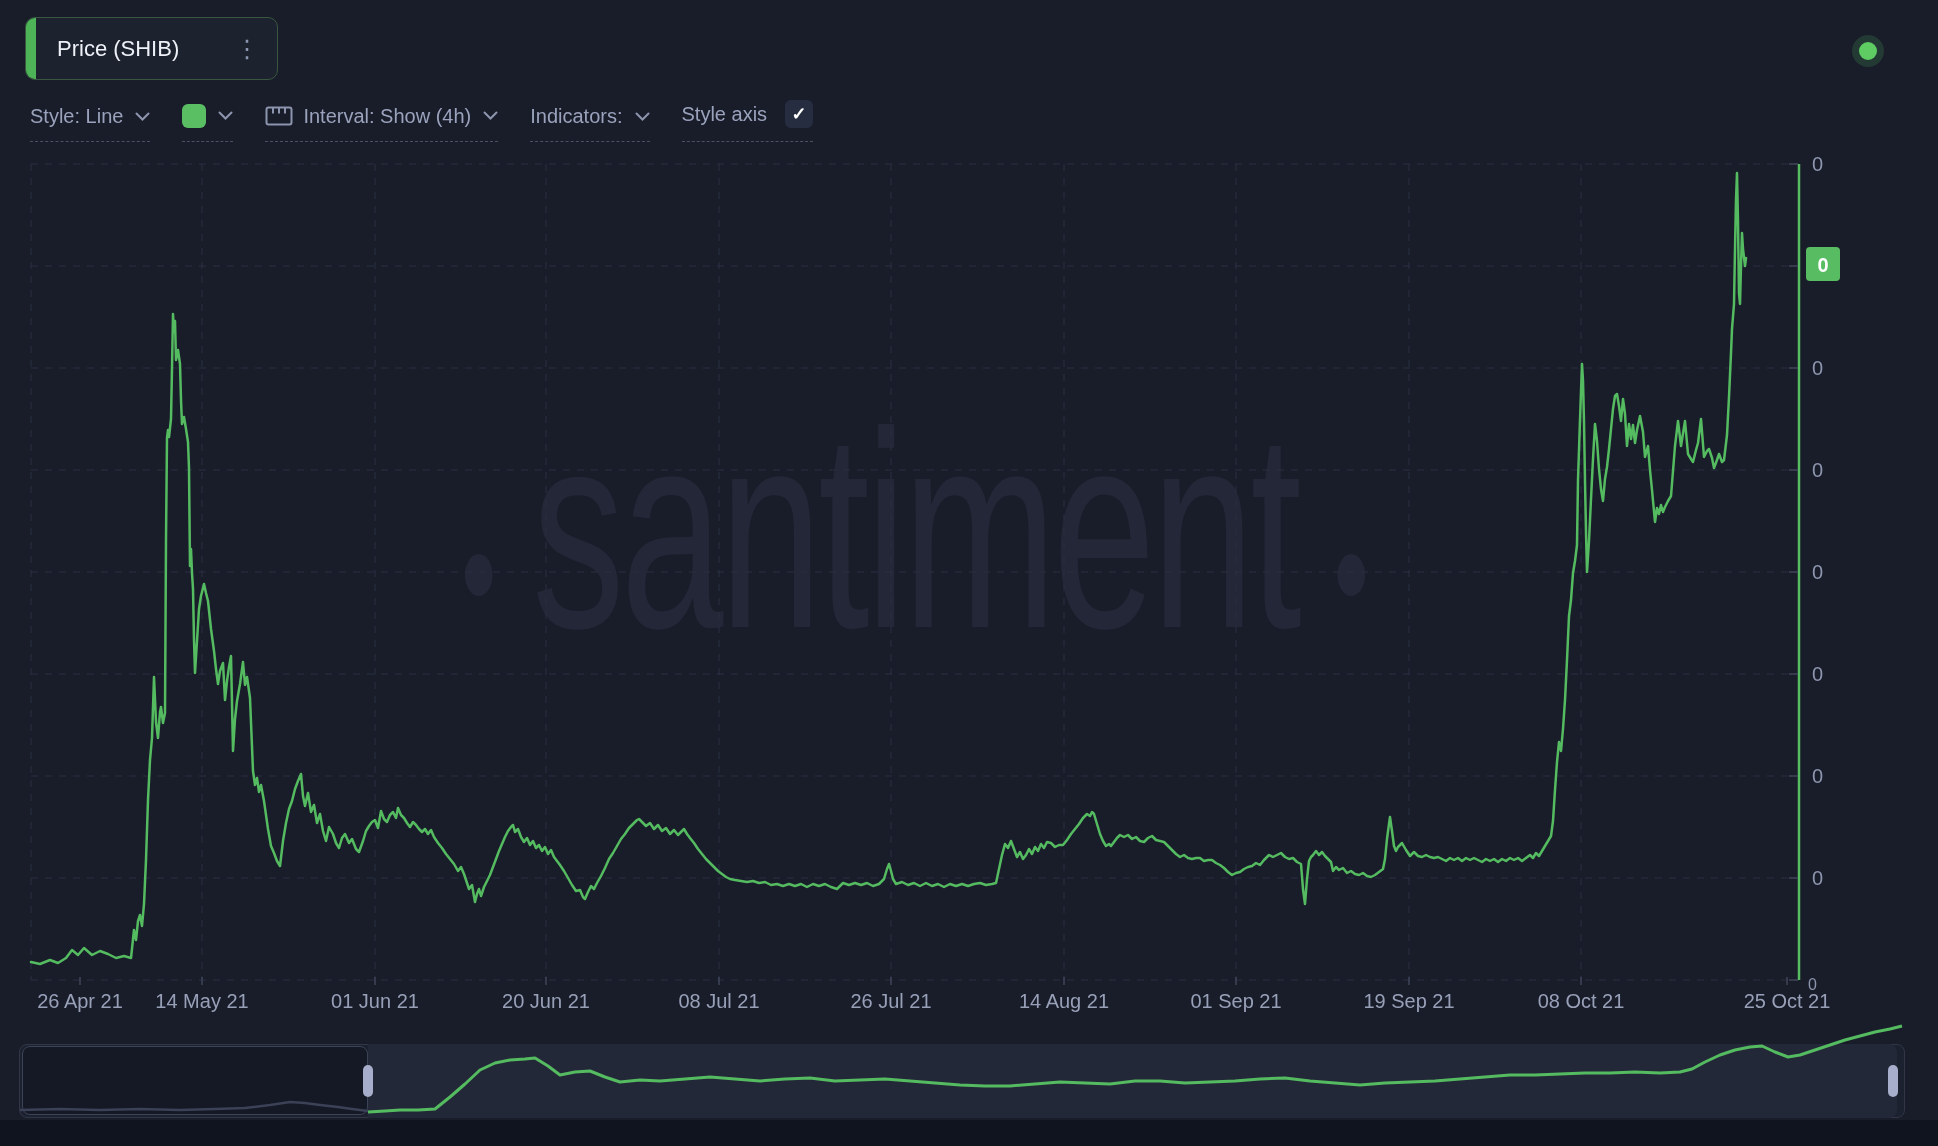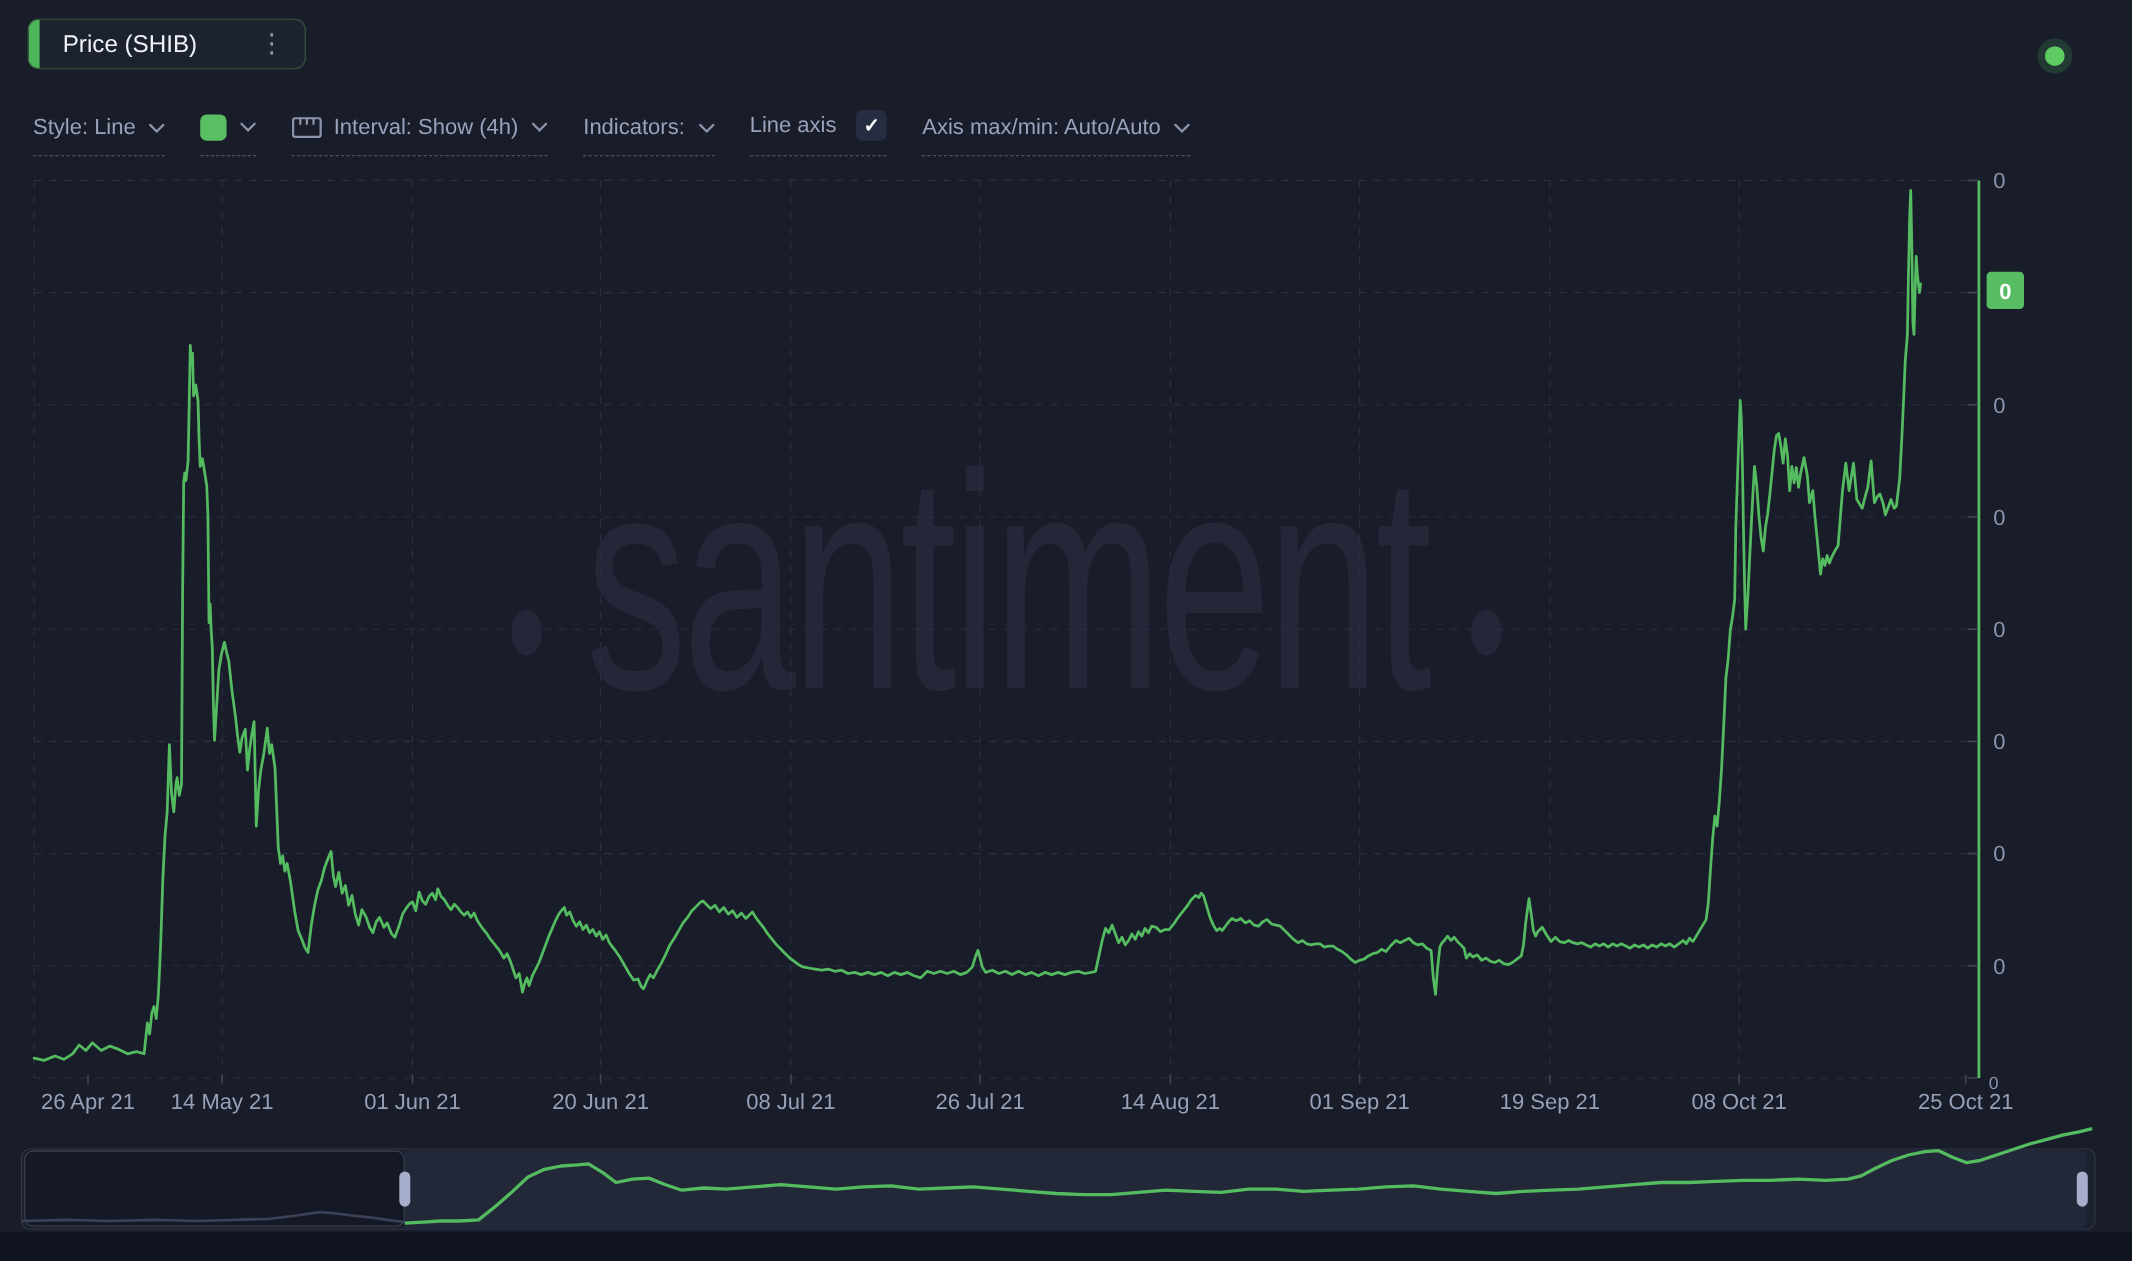--- a/index.html
+++ b/index.html
@@ -1,21 +1,21 @@
 <!DOCTYPE html>
 <html><head>
 <meta charset="utf-8">
 <style>
   * { margin:0; padding:0; box-sizing:border-box; }
   html,body { width:1938px; height:1146px; overflow:hidden; }
   body { background:#191d2a; font-family:"Liberation Sans", sans-serif; position:relative; }
   #app { position:absolute; inset:0; }
 
   
-  .chip { position:absolute; left:25px; top:17px; width:253px; height:46px;
+  .chip { position:absolute; left:25px; top:17px; width:253px; height:63px;
     background:#1c232e; border:1.5px solid #39573f; border-radius:10px;
     display:flex; align-items:center; overflow:hidden; cursor:pointer; }
   .chip-bar { width:10px; align-self:stretch; background:#4db457; flex:0 0 10px; }
   .chip-label { color:#eef1f7; font-size:22px; margin-left:21px; white-space:nowrap; }
   .chip-kebab { margin-left:auto; margin-right:18px; color:#8d95ae; font-size:24px; line-height:1; cursor:pointer; }
 
   
   .status-dot { position:absolute; left:1859px; top:42px; width:18px; height:18px; border-radius:50%;
     background:#5ecb63; box-shadow:0 0 0 7px rgba(94,203,99,0.16); }
 
@@ -95,28 +95,22 @@
           <path d="M1.5 1.5 L7.5 7.5 L13.5 1.5" fill="none" stroke="#8d95ae" stroke-width="2" stroke-linecap="round"></path>
         </svg>
     </div>
     <div class="tgroup">
       <span>Indicators:</span>
       <svg class="chev" width="15" height="10" viewBox="0 0 15 10">
           <path d="M1.5 1.5 L7.5 7.5 L13.5 1.5" fill="none" stroke="#8d95ae" stroke-width="2" stroke-linecap="round"></path>
         </svg>
     </div>
     <div class="tgroup">
-      <span>Line axis</span>
+      <span>Style axis</span>
       <span class="checkbox">✓</span>
-    </div>
-    <div class="tgroup">
-      <span>Axis max/min: Auto/Auto</span>
-      <svg class="chev" width="15" height="10" viewBox="0 0 15 10">
-          <path d="M1.5 1.5 L7.5 7.5 L13.5 1.5" fill="none" stroke="#8d95ae" stroke-width="2" stroke-linecap="round"></path>
-        </svg>
     </div>
   </div>
 
   <div class="nav-box"></div>
   <div class="nav-selected"></div>
   <div class="nav-mask"></div>
 
   <svg id="chart-svg" width="1938" height="1146" viewBox="0 0 1938 1146">
       <line x1="31" y1="164" x2="1798" y2="164" stroke="#2b3042" stroke-width="1" stroke-dasharray="7 7"></line>
       <line x1="31" y1="266" x2="1798" y2="266" stroke="#2b3042" stroke-width="1" stroke-dasharray="7 7"></line>

